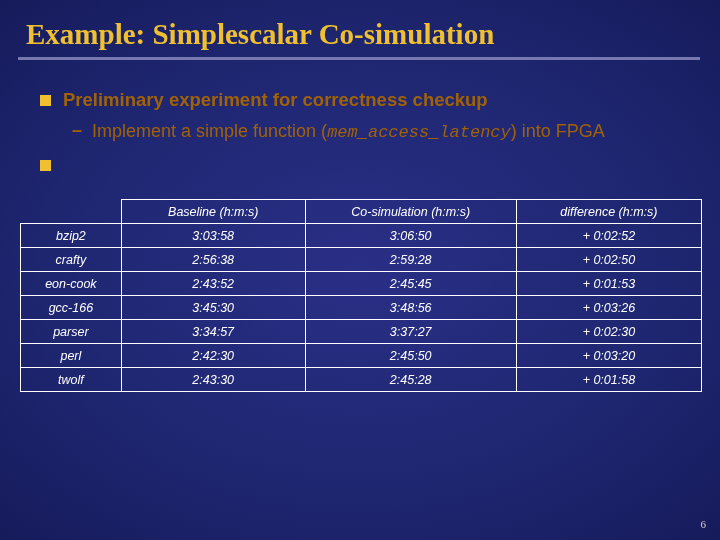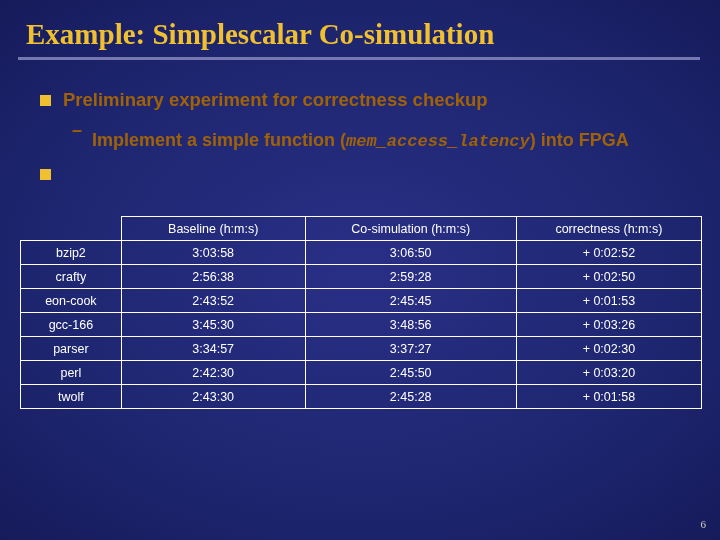--- a/index.html
+++ b/index.html
@@ -48,32 +48,32 @@
     gap: 10px;
     margin: 4px 0 10px 32px;
   }
   .dash {
     font-size: 18px;
     font-weight: bold;
     flex: 0 0 auto;
   }
   .sub-text {
     font-size: 18px;
-    font-weight: bold;
+    font-weight: normal;
     font-family: Arial, Verdana, sans-serif;
     line-height: 1.25;
-    margin-top: 9px;
   }
   .mono-ital {
     font-style: italic;
     font-family: 'Courier New', monospace;
     font-size: 17px;
   }
   .table-wrap {
-    margin: 36px 18px 0 20px;
+    margin: 28px 18px 0 20px;
+    font-style: italic;
   }
   table {
     border-collapse: collapse;
     width: 100%;
     table-layout: fixed;
   }
   th, td {
     border: 1.5px solid #fff;
     text-align: center;
     color: #fff;
@@ -131,21 +131,21 @@
         <col class="c0">
         <col class="c1">
         <col class="c2">
         <col class="c3">
       </colgroup>
     <thead>
       <tr>
         <th class="blank"></th>
         <th>Baseline (h:m:s)</th>
         <th>Co-simulation (h:m:s)</th>
-        <th>correctness (h:m:s)</th>
+        <th>difference (h:m:s)</th>
       </tr>
     </thead>
     <tbody>
       <tr>
         <td>bzip2</td>
         <td>3:03:58</td>
         <td>3:06:50</td>
         <td>+ 0:02:52</td>
       </tr>
       <tr>

